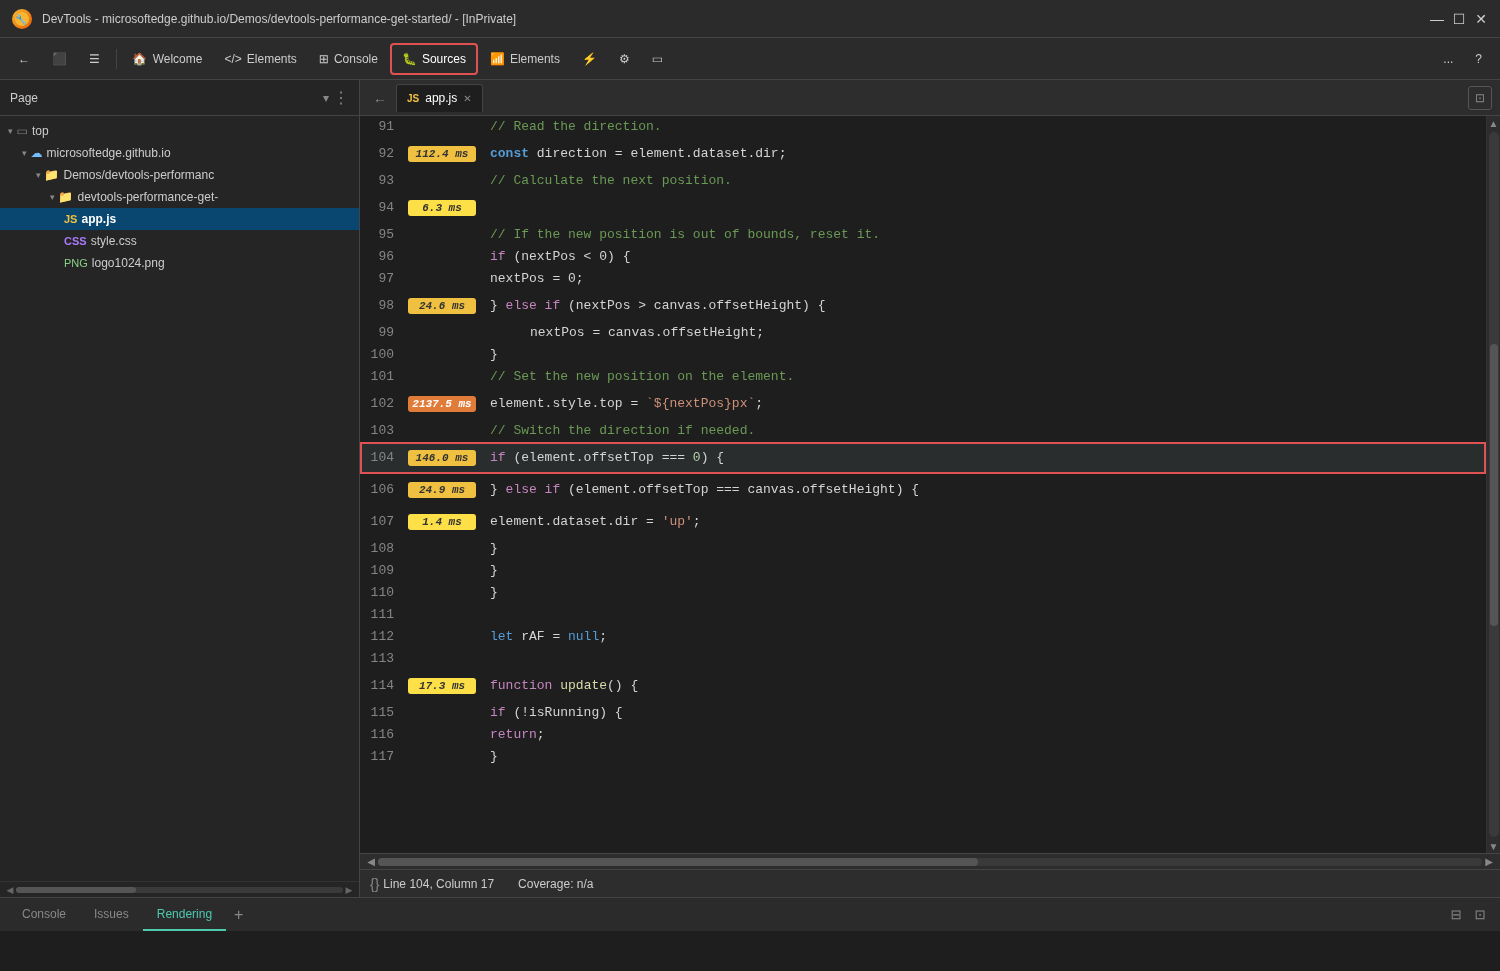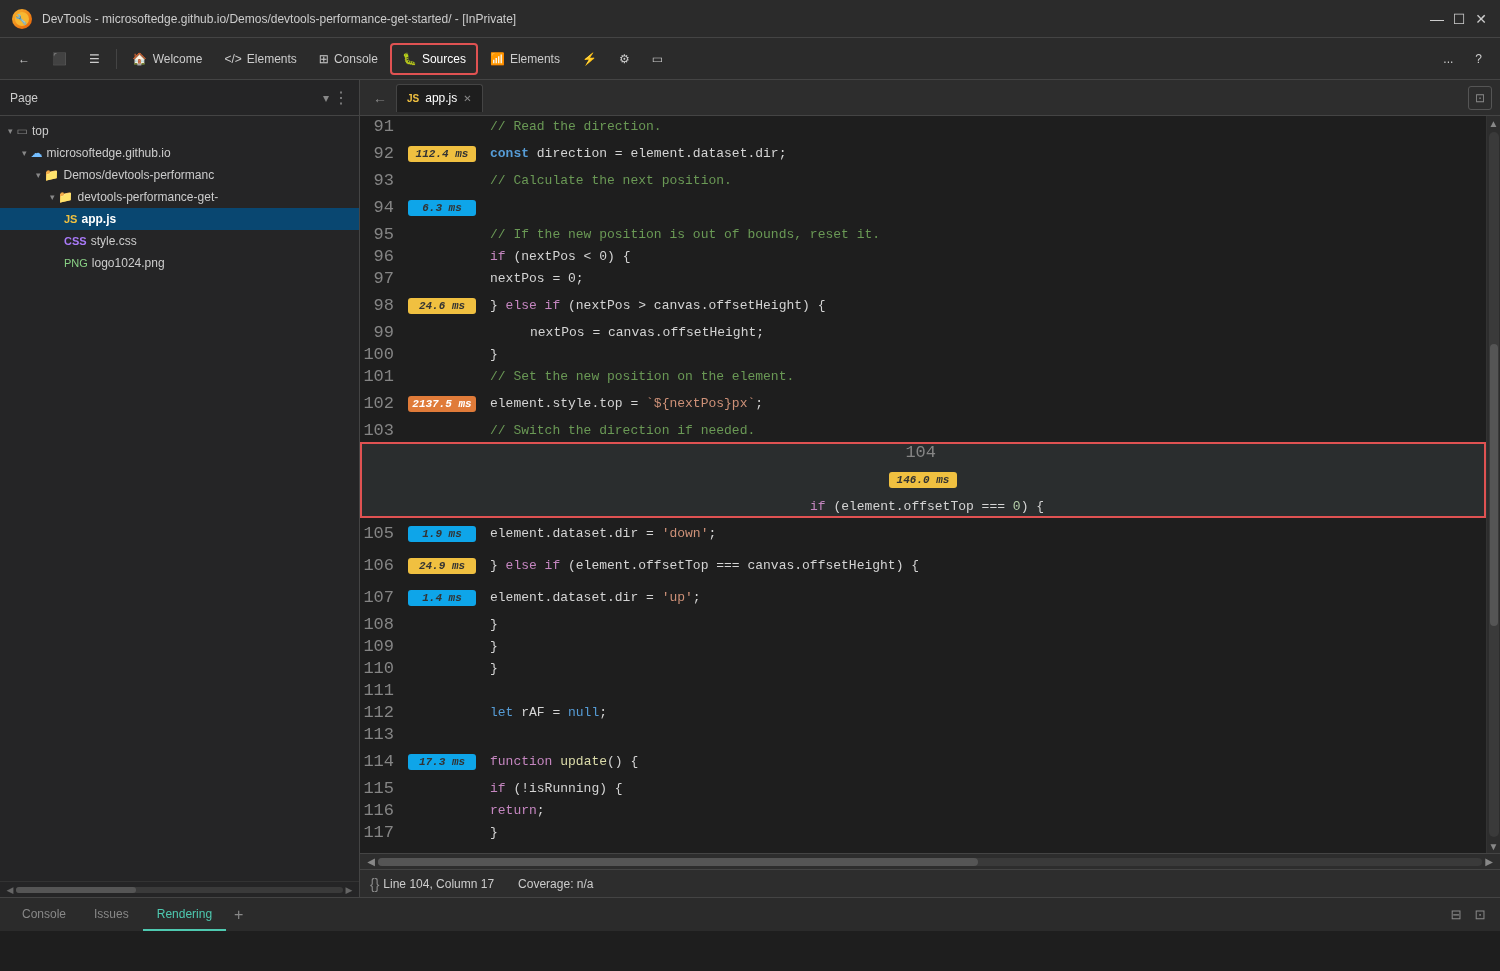--- a/index.html
+++ b/index.html
@@ -218,28 +218,27 @@
       align-items: center;
       min-height: 22px;
       white-space: nowrap;
     }
     .code-line.highlighted-line {
       background: #2a2d2e;
       outline: 2px solid #e05252;
       outline-offset: -2px;
       z-index: 1;
       position: relative;
-      flex-direction: column;
     }
     .line-number {
       width: 42px;
       text-align: right;
       padding-right: 8px;
       color: #858585;
-      font-size: 17px;
+      font-size: 13px;
       user-select: none;
       flex-shrink: 0;
     }
     .timing-badge {
       min-width: 68px;
       height: 16px;
       background: #f0c040;
       color: #333;
       font-size: 11px;
       font-weight: 600;
@@ -247,21 +246,21 @@
       display: flex;
       align-items: center;
       justify-content: center;
       margin: 8px 6px;
       flex-shrink: 0;
       padding: 0 4px;
       font-style: italic;
     }
     .timing-badge.large { background: #e07b39; color: #fff; }
     .timing-badge.medium { background: #f0c040; color: #333; }
-    .timing-badge.small { background: #0ea5e9; color: #333; }
+    .timing-badge.small { background: #fde047; color: #333; }
     .timing-placeholder {
       width: 80px;
       flex-shrink: 0;
     }
     .code-text {
       color: #d4d4d4;
     }
 
     
     .editor-scrollbar-x {
@@ -631,25 +630,20 @@
               <span class="line-number">103</span>
               <span class="timing-placeholder"></span>
               <span class="code-text" style="padding-left: 8px;"><span style="color: rgb(106, 153, 85);">// Switch the direction if needed.</span></span>
             </div>
             <div class="code-line highlighted-line">
               <span class="line-number">104</span>
               <span class="timing-badge medium">146.0 ms</span>
               <span class="code-text" style="padding-left: 8px;"><span style="color: rgb(197, 134, 192);">if</span><span style="color: rgb(212, 212, 212);"> (element.offsetTop === </span><span style="color: rgb(181, 206, 168);">0</span><span style="color: rgb(212, 212, 212);">) {</span></span>
             </div>
             <div class="code-line">
-              <span class="line-number">105</span>
-              <span class="timing-badge small">1.9 ms</span>
-              <span class="code-text" style="padding-left: 8px;"><span style="color: rgb(212, 212, 212);">    element.dataset.dir = </span><span style="color: rgb(206, 145, 120);">'down'</span><span style="color: rgb(212, 212, 212);">;</span></span>
-            </div>
-            <div class="code-line">
               <span class="line-number">106</span>
               <span class="timing-badge medium">24.9 ms</span>
               <span class="code-text" style="padding-left: 8px;"><span style="color: rgb(212, 212, 212);">} </span><span style="color: rgb(197, 134, 192);">else if</span><span style="color: rgb(212, 212, 212);"> (element.offsetTop === canvas.offsetHeight) {</span></span>
             </div>
             <div class="code-line">
               <span class="line-number">107</span>
               <span class="timing-badge small">1.4 ms</span>
               <span class="code-text" style="padding-left: 8px;"><span style="color: rgb(212, 212, 212);">    element.dataset.dir = </span><span style="color: rgb(206, 145, 120);">'up'</span><span style="color: rgb(212, 212, 212);">;</span></span>
             </div>
             <div class="code-line">

